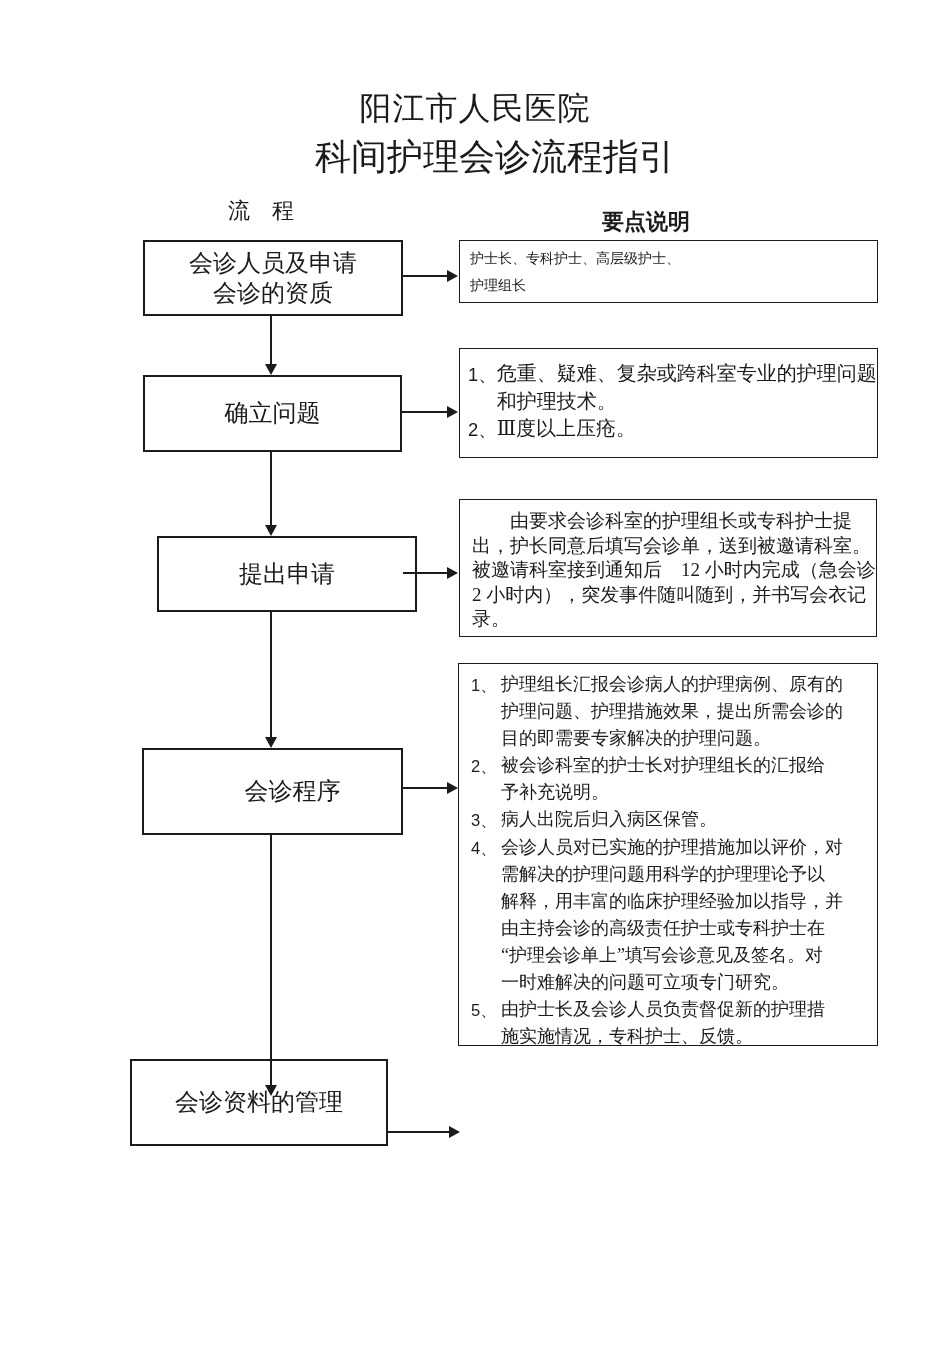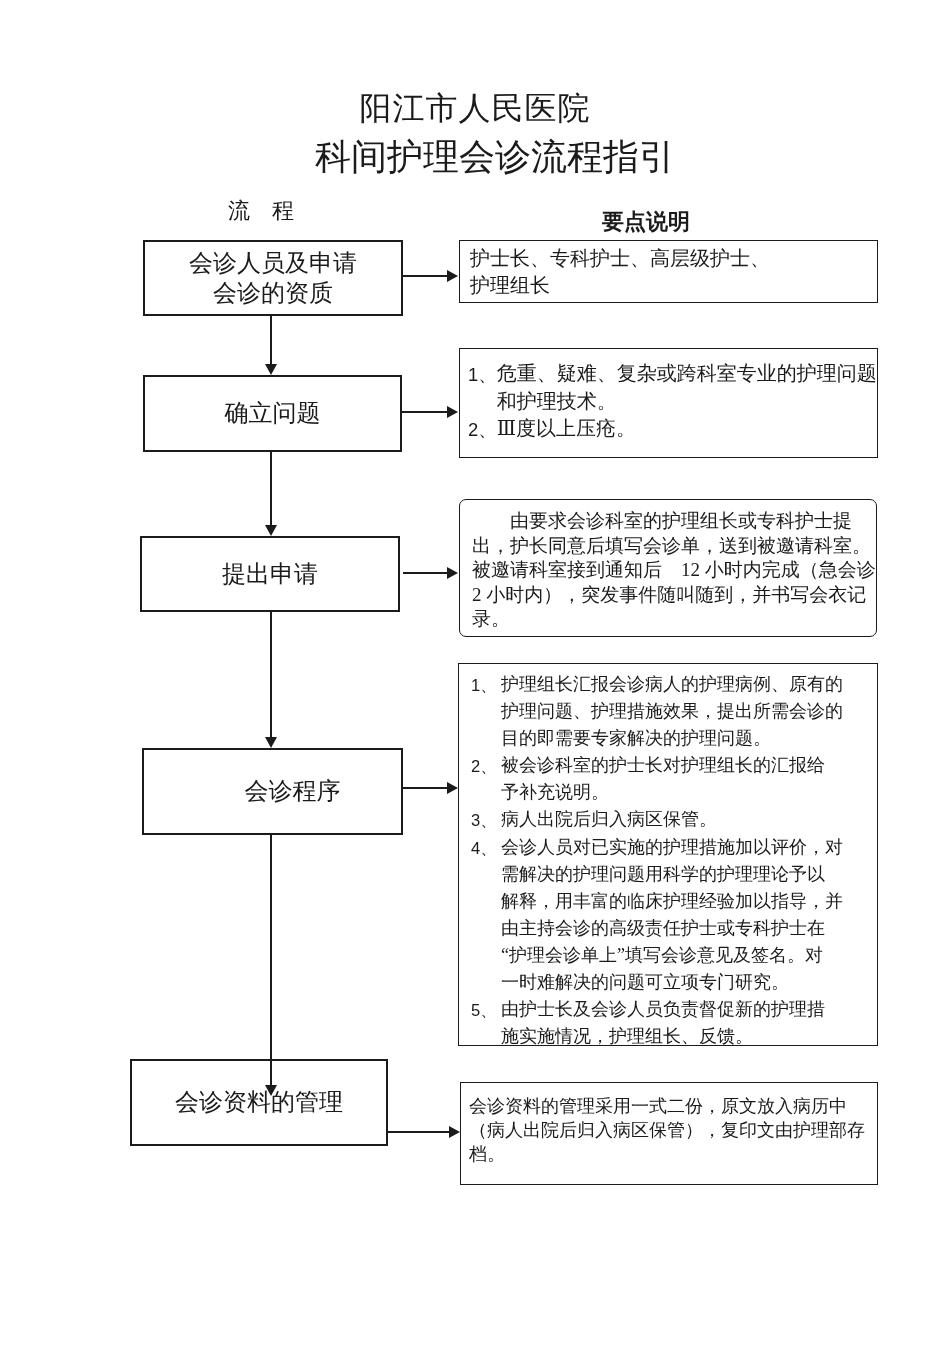--- a/index.html
+++ b/index.html
@@ -23,33 +23,33 @@
   
   .flow-box{
     position:absolute;border:2.5px solid #1b1b1b;box-sizing:border-box;
     display:flex;align-items:center;justify-content:center;
     text-align:center;font-size:24px;line-height:1.26;white-space:pre-line;
     background:#ffffff;
     font-family:Liberation Serif, serif;
   }
   .fb1{left:143px;top:240px;width:260px;height:76px;}
   .fb2{left:143px;top:375px;width:259px;height:77px;}
-  .fb3{left:140px;top:536px;width:260px;height:76px;}
+  .fb3{left:157px;top:536px;width:260px;height:76px;}
   .fb4{left:142px;top:748px;width:261px;height:87px;padding-left:40px;}
   .fb5{left:130px;top:1059px;width:258px;height:87px;}
 
   
   .exp-box{
     position:absolute;border:1.7px solid #1b1b1b;box-sizing:border-box;
     background:#ffffff;overflow:visible;
   }
   .exp-text{white-space:pre;}
-  .e1{left:459px;top:240px;width:419px;height:63px;font-size:20px;line-height:27px;padding:4px 8px 0 10px;}
+  .e1{left:459px;top:240px;width:419px;height:63px;font-size:14px;line-height:27px;padding:4px 8px 0 10px;}
   .e2{left:459px;top:348px;width:419px;height:110px;font-size:20px;line-height:27.5px;padding:11px 2px 0 8px;}
-  .e3{left:459px;top:499px;width:418px;height:138px;font-size:19px;line-height:24.5px;padding:9px 4px 0 12px;border-radius:7px;}
+  .e3{left:459px;top:499px;width:418px;height:138px;font-size:19px;line-height:24.5px;padding:9px 4px 0 12px;}
   .e4{left:458px;top:663px;width:420px;height:383px;font-size:18px;line-height:27px;padding:7px 8px 0 12px;}
   .e5{left:460px;top:1082px;width:418px;height:103px;font-size:18px;line-height:24px;padding:11px 6px 0 8px;}
 
   .num-item{display:flex;align-items:flex-start;}
   .num-item .num{
     flex:0 0 28px;white-space:pre;
     font-family:"Liberation Sans","DejaVu Sans",sans-serif;
     font-size:0.92em;padding-top:1px;
   }
   .e4 .num-item .num{flex:0 0 30px;}
@@ -159,29 +159,24 @@
       <span class="itext">会诊人员对已实施的护理措施加以评价，对
 需解决的护理问题用科学的护理理论予以
 解释，用丰富的临床护理经验加以指导，并
 由主持会诊的高级责任护士或专科护士在
 “护理会诊单上”填写会诊意见及签名。对
 一时难解决的问题可立项专门研究。</span>
     </div>
     <div class="num-item">
       <span class="num">5、</span>
       <span class="itext">由护士长及会诊人员负责督促新的护理措
-施实施情况，护理组长、反馈。</span>
+施实施情况，专科护士、反馈。</span>
     </div>
   </div>
 
-  <div class="exp-box e5">
-    <div class="exp-text">会诊资料的管理采用一式二份，原文放入病历中
-（病人出院后归入病区保管），复印文由护理部存
-档。</div>
-  </div>
 
   <div class="vline v1"></div>
   <div class="vhead vh1"></div>
   <div class="vline v2"></div>
   <div class="vhead vh2"></div>
   <div class="vline v3"></div>
   <div class="vhead vh3"></div>
   <div class="vline v4"></div>
   <div class="vhead vh4"></div>
 

